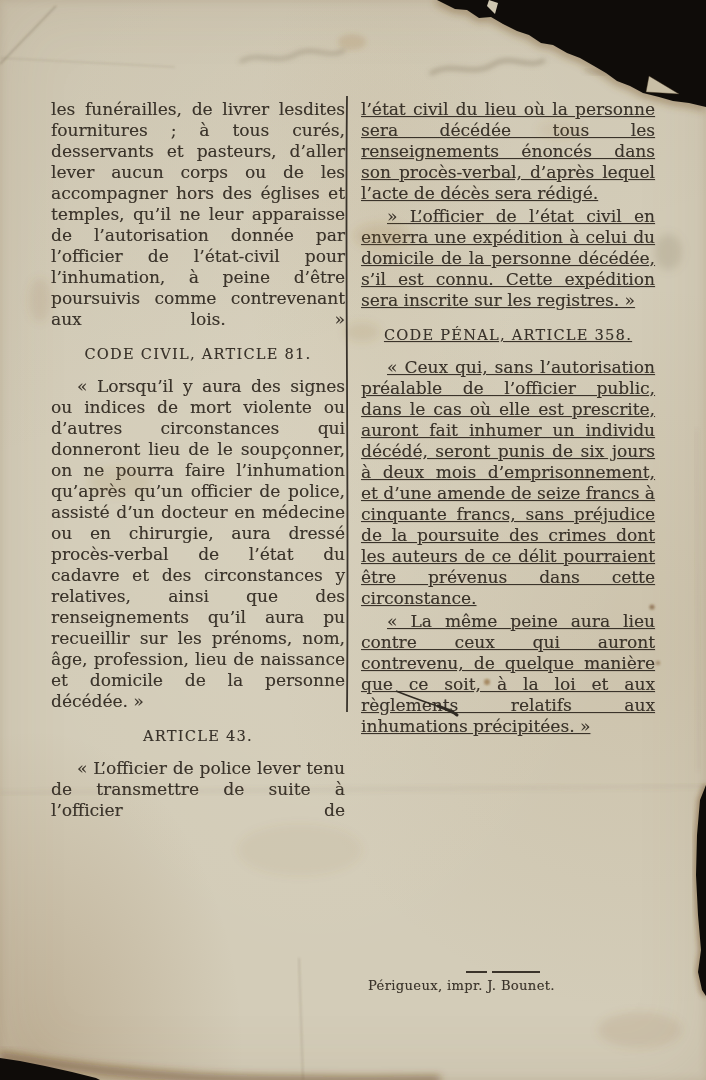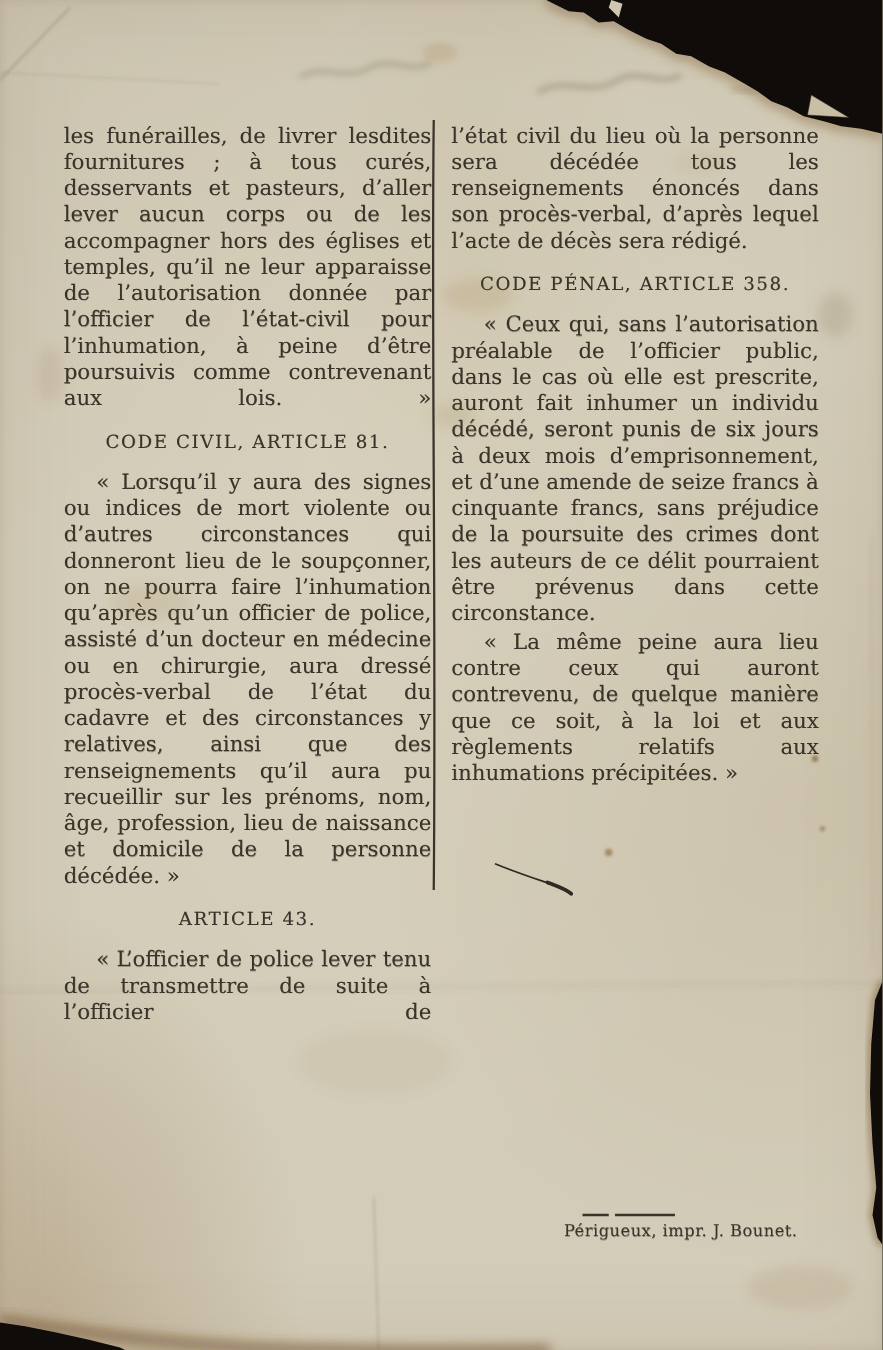--- a/index.html
+++ b/index.html
@@ -21,31 +21,31 @@
       #d3ccb8;
     box-shadow: inset 0 0 70px rgba(120,95,60,0.13), inset 0 0 8px rgba(120,95,60,0.14);
   }
   .col{
     position:absolute;top:99px;width:294px;
     font-size:17px;line-height:21px;color:#3a332a;
     text-align:justify;
     text-shadow:0.3px 0.3px 0.5px rgba(45,37,28,0.35);
   }
   .col-left{left:51px;}
-  .col-right{left:361px;}
+  .col-right{left:361px;text-decoration:underline;}
   .col p{margin:0 0 2px 0;text-indent:26px;}
   .col p.no-indent{text-indent:0;}
   .col p.justify-last{text-align-last:justify;}
   .heading{
     margin:14px 0 11px 0;
     font-size:14.5px;font-weight:normal;
     letter-spacing:1.3px;text-align:right;text-align-last:center;
     color:#38322a;text-indent:0;
   }
-  .imprint-wrap{position:absolute;left:368px;top:971px;width:270px;text-align:right;}
+  .imprint-wrap{position:absolute;left:368px;top:971px;width:270px;text-align:left;}
   .imprint-rule{height:2px;margin:0 auto 5px auto;width:78px;display:flex;gap:5px;justify-content:center;}
   .imprint-rule .dash{height:2px;background:#3a332a;display:inline-block;}
   .imprint-rule .dash.short{width:21px;}
   .imprint-rule .dash.long{width:48px;}
   .imprint-text{font-size:13px;color:#3a332a;letter-spacing:0.4px;
     text-shadow:0.3px 0.3px 0.5px rgba(45,37,28,0.35);}
   svg.overlay{position:absolute;left:0;top:0;pointer-events:none;z-index:5;}
 </style>
 </head>
 <body>
@@ -56,20 +56,21 @@
     <div class="col col-left">
       <p class="no-indent justify-last">les funérailles, de livrer lesdites fournitures ; à tous curés, desservants et pasteurs, d’aller lever aucun corps ou de les accompagner hors des églises et temples, qu’il ne leur apparaisse de l’autorisation donnée par l’officier de l’état-civil pour l’inhumation, à peine d’être poursuivis comme contrevenant aux lois. »</p>
       <h3 class="heading">CODE CIVIL, ARTICLE 81.</h3>
       <p>« Lorsqu’il y aura des signes ou indices de mort violente ou d’autres circonstances qui donneront lieu de le soupçonner, on ne pourra faire l’inhumation qu’après qu’un officier de police, assisté d’un docteur en médecine ou en chirurgie, aura dressé procès-verbal de l’état du cadavre et des circonstances y relatives, ainsi que des renseignements qu’il aura pu recueillir sur les prénoms, nom, âge, profession, lieu de naissance et domicile de la personne décédée. »</p>
       <h3 class="heading">ARTICLE 43.</h3>
       <p class="justify-last">« L’officier de police lever tenu de transmettre de suite à l’officier de</p>
     </div>
 
     <div class="col col-right">
       <p class="no-indent">l’état civil du lieu où la personne sera décédée tous les renseignements énoncés dans son procès-verbal, d’après lequel l’acte de décès sera rédigé.</p>
+      <p>» L’officier de l’état civil en enverra une expédition à celui du domicile de la personne décédée, s’il est connu. Cette expédition sera inscrite sur les registres. »</p>
       <h3 class="heading">CODE PÉNAL, ARTICLE 358.</h3>
       <p>« Ceux qui, sans l’autorisation préalable de l’officier public, dans le cas où elle est prescrite, auront fait inhumer un individu décédé, seront punis de six jours à deux mois d’emprisonnement, et d’une amende de seize francs à cinquante francs, sans préjudice de la poursuite des crimes dont les auteurs de ce délit pourraient être prévenus dans cette circonstance.</p>
       <p>« La même peine aura lieu contre ceux qui auront contrevenu, de quelque manière que ce soit, à la loi et aux règlements relatifs aux inhumations précipitées. »</p>
     </div>
 
     <div class="imprint-wrap">
       <div class="imprint-rule">
         <span class="dash short"></span>
         <span class="dash long"></span>
       </div>

